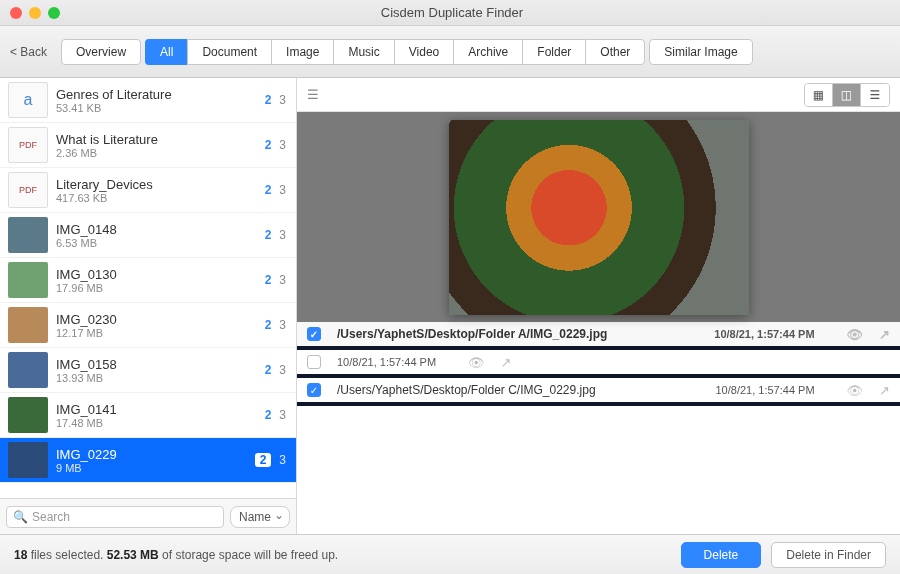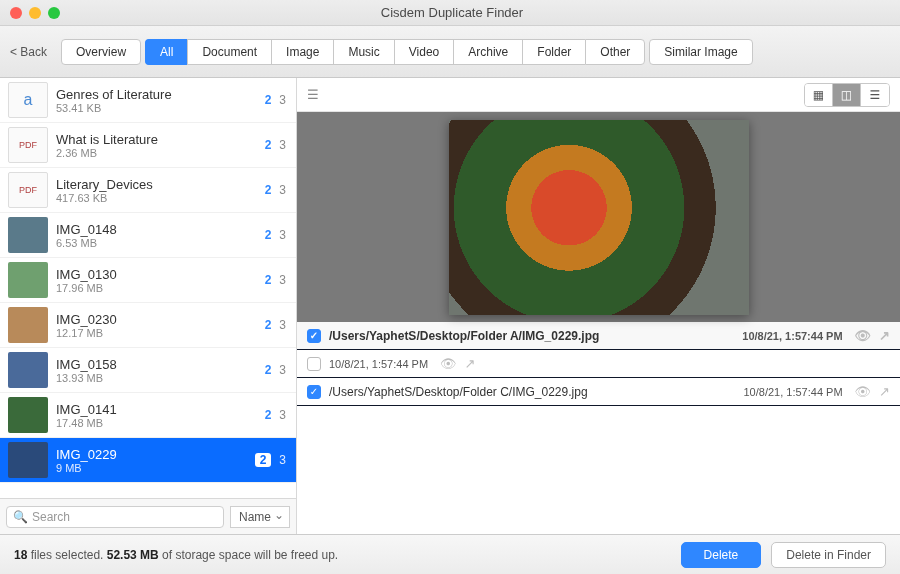--- a/index.html
+++ b/index.html
@@ -40,44 +40,44 @@
 .row.sel .rsize { color:#dfeaff; }
 .counts { display:flex; gap:8px; font-size:12px; align-items:center; }
 .sel-count { color:#2f87ff; font-weight:600; }
 .row.sel .sel-count { background:#fff; color:#0a6cff; border-radius:3px; padding:0 5px; }
 .tot-count { color:#888; }
 .row.sel .tot-count { color:#dfeaff; }
 
 
 .sbfoot { height:36px; border-top:1px solid #d8d8d8; display:flex; align-items:center; padding:0 6px; gap:6px; background:#f7f7f7; }
 .search { flex:1; height:22px; border:1px solid #cfcfcf; border-radius:4px; background:#fff; display:flex; align-items:center; padding:0 6px; color:#999; font-size:12px; gap:4px;}
-.sort { height:22px; border:1px solid #cfcfcf; border-radius:0; background:#fff; padding:0 18px 0 8px; font-size:12px; color:#555; position:relative; display:flex; align-items:center;}
+.sort { height:22px; border:1px solid #cfcfcf; border-radius:8px; background:#fff; padding:0 18px 0 8px; font-size:12px; color:#555; position:relative; display:flex; align-items:center;}
 .sort::after { content:"⌄"; position:absolute; right:5px; top:1px; color:#777; font-size:12px;}
 
 
 .detail { flex:1; display:flex; flex-direction:column; background:#fff; }
 .dhead { height:34px; border-bottom:1px solid #e3e3e3; display:flex; align-items:center; padding:0 10px; }
 .dhead .spacer{flex:1;}
 .viewseg { display:flex; border:1px solid #c8c8c8; border-radius:4px; overflow:hidden; }
 .vbtn { width:28px; height:22px; display:flex; align-items:center; justify-content:center; background:#fff; border-right:1px solid #c8c8c8; cursor:pointer; color:#555; font-size:12px;}
 .vbtn:last-child{border-right:none;}
 .vbtn.active{ background:#9a9a9a; color:#fff; }
 
 .preview { flex: 0 0 210px; background:#7a7a7a; display:flex; align-items:center; justify-content:center; position:relative; }
 .previmg { width:300px; height:195px; background: radial-gradient(circle at 40% 45%, #d94a2a 0 18%, #c47a20 18% 30%, #2f5a2a 30% 55%, #3a2a1e 55% 70%, #6f766f 70% 100%); border:0; box-shadow:0 2px 10px rgba(0,0,0,.4); }
 .previmg::before{ content:""; position:absolute;}
 
 .duplist { flex:1; overflow:auto; }
-.dup { display:flex; align-items:center; height:28px; padding:0 10px; font-size:12px; border-bottom:1px solid #0f172a; gap:8px;}
+.dup { display:flex; align-items:center; height:28px; padding:0 10px; font-size:12px; border-bottom:4px solid #0f172a; gap:16px;}
 .dup.first { font-weight:600; background:#f8f8f8;}
 .chk { width:14px; height:14px; border:1px solid #bcbcbc; border-radius:3px; background:#fff; display:flex; align-items:center; justify-content:center; font-size:10px; color:#fff; cursor:pointer;}
 .chk.on { background:#2f87ff; border-color:#2f87ff; }
 .chk.on::after{content:"✓";}
 .dpath { flex:1; white-space:nowrap; overflow:hidden; text-overflow:ellipsis; color:#333;}
-.ddate { color:#555; font-size:11px; margin-right:4px;}
+.ddate { color:#555; font-size:11px; margin-right:16px;}
 .dicon { color:#bdbdbd; font-size:13px; cursor:pointer; }
 
 
 .bottom { height:40px; border-top:1px solid #ccc; background:linear-gradient(#f7f7f7,#ececec); display:flex; align-items:center; padding:0 14px; font-size:12px; color:#555; gap:10px;}
 .bottom .spacer{flex:1;}
 .btn { height:26px; padding:0 14px; border:1px solid #c6c6c6; border-radius:5px; background:#fff; font-size:12px; cursor:pointer; display:flex; align-items:center;}
 .btn.primary { background:#2f87ff; color:#fff; border-color:#2f87ff; padding:0 22px;}
 b{font-weight:600;color:#222;}
 </style>
 </head>

